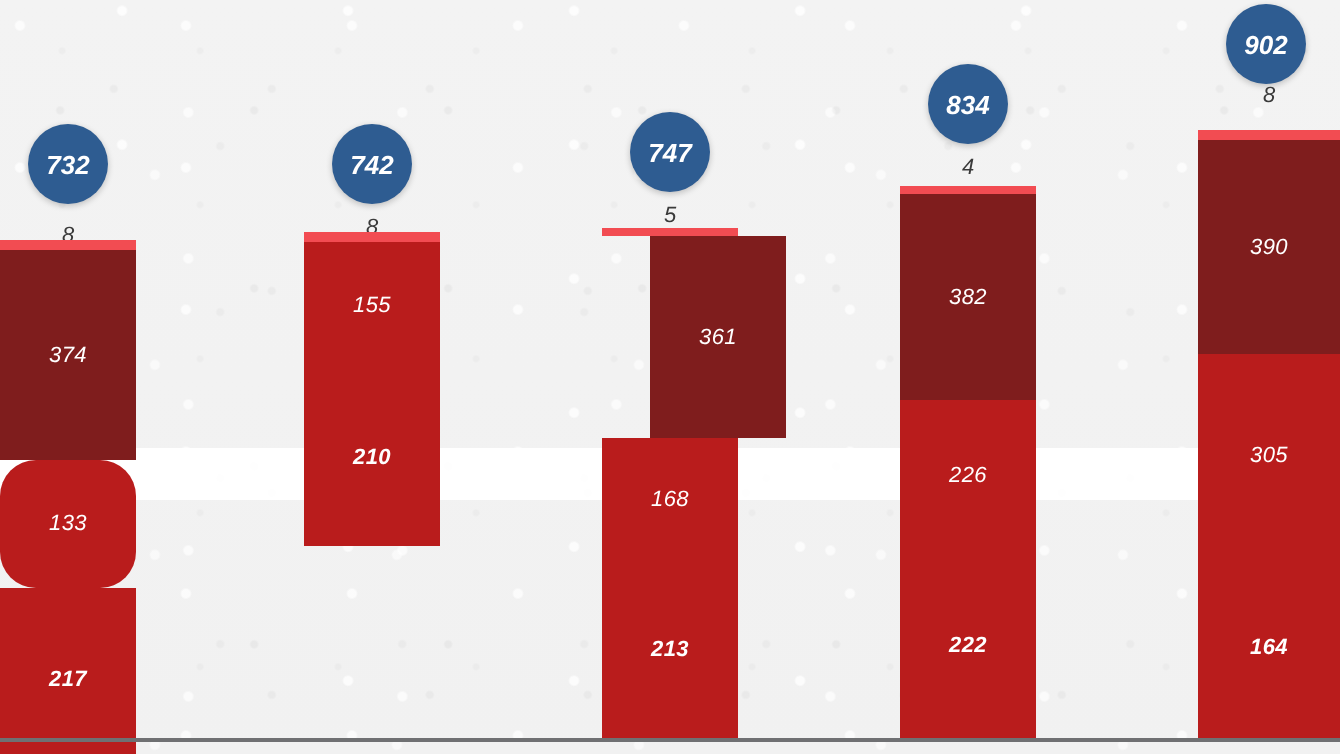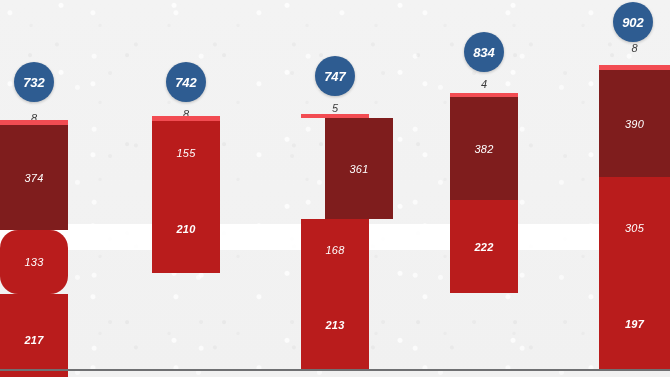--- a/index.html
+++ b/index.html
@@ -177,37 +177,40 @@
 
   <div class="total-badge" style="left:464px; top:32px;">
     <span>834</span>
   </div>
   <div class="top-value" style="left:450px; width:68px; top:78px;">4</div>
   <div class="bar-group" style="left:450px; width:68px; height:276px;">
     <div class="seg seg-red" style="height:4px;"></div>
     <div class="seg seg-yellow" style="height:103px;">
       <span class="seg-label">382</span>
     </div>
+    <div class="seg seg-cyan" style="height:76px;">
+      <span class="seg-label">226</span>
+    </div>
     <div class="seg seg-blue" style="height:93px;">
       <span class="seg-label">222</span>
     </div>
   </div>
 
   <div class="total-badge" style="left:613px; top:2px;">
     <span>902</span>
   </div>
   <div class="top-value" style="left:599px; width:71px; top:42px;">8</div>
   <div class="bar-group" style="left:599px; width:71px; height:304px;">
     <div class="seg seg-red" style="height:5px;"></div>
     <div class="seg seg-yellow" style="height:107px;">
       <span class="seg-label">390</span>
     </div>
     <div class="seg seg-cyan" style="height:101px;">
       <span class="seg-label">305</span>
     </div>
     <div class="seg seg-blue" style="height:91px;">
-      <span class="seg-label">197</span>
+      <span class="seg-label">164</span>
     </div>
   </div>
 
   <div id="axis-line"></div>
 
 </div>
 
 </body></html>

